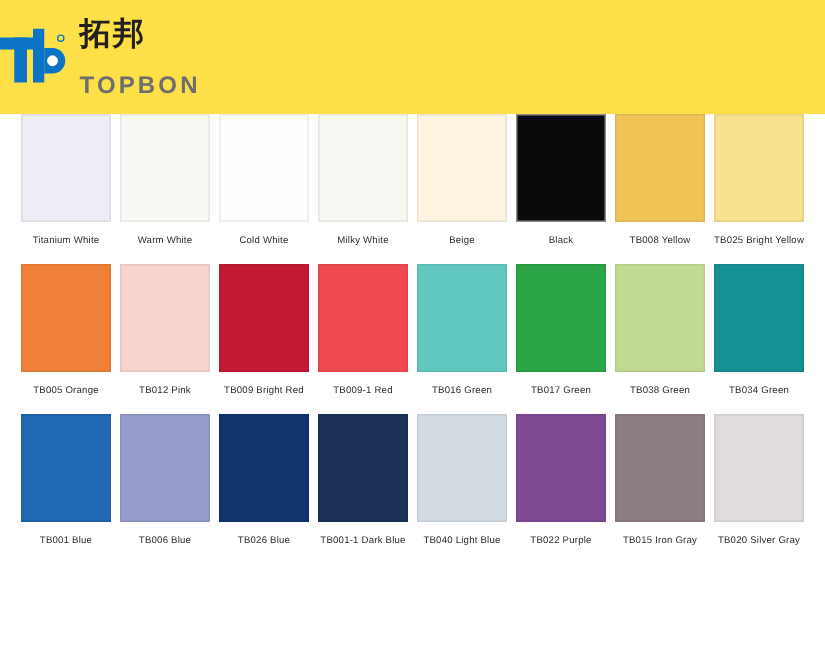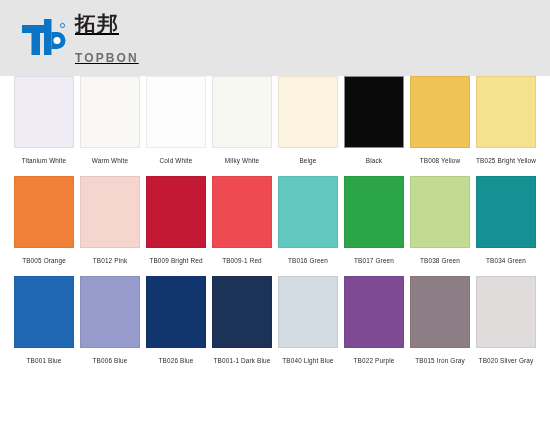--- a/index.html
+++ b/index.html
@@ -21,26 +21,25 @@
     box-sizing: border-box;
   }
 
   
   .header {
     position: absolute;
     left: 0;
     top: 0;
     width: 550px;
     height: 76px;
-    background: #e5e5e5;
+    background: #fde047;
     display: flex;
     align-items: center;
-    padding-left: 22px;
-    box-sizing: border-box;
-    text-decoration: underline;
+    padding-left: 0;
+    box-sizing: border-box;
   }
   .logo {
     display: flex;
     align-items: center;
     gap: 9px;
   }
   .logo-mark {
     position: relative;
     width: 44px;
     height: 38px;
@@ -56,21 +55,21 @@
   .logo-cn {
     font-family: "DejaVu Sans", sans-serif;
     font-size: 21px;
     font-weight: bold;
     color: #231f20;
     letter-spacing: 1px;
     line-height: 1.05;
   }
   .logo-en {
     font-family: "Liberation Sans", sans-serif;
-    font-size: 12px;
+    font-size: 16px;
     font-weight: bold;
     color: #6d6e71;
     letter-spacing: 2.1px;
     margin-top: 16px;
   }
 
   
   .grid {
     position: absolute;
     left: 0;

